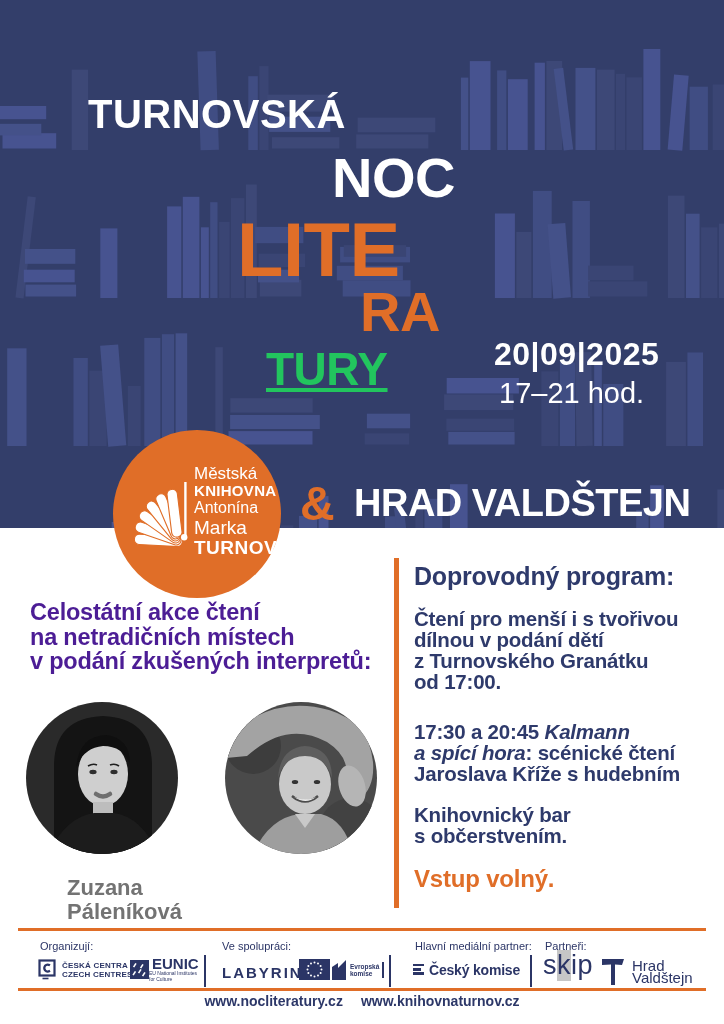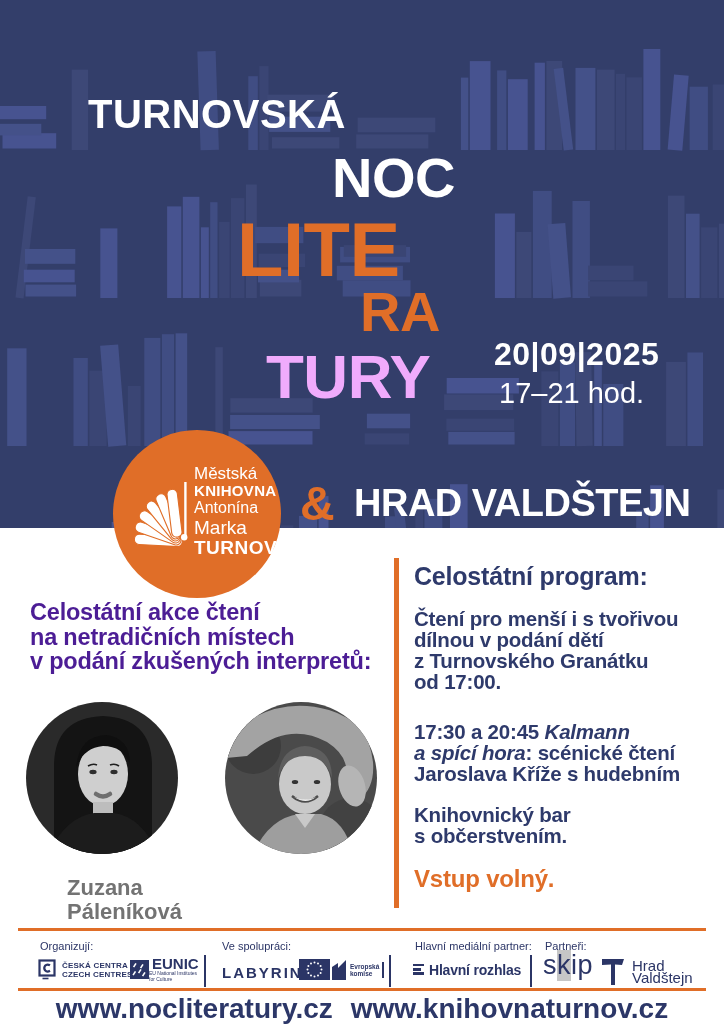--- a/index.html
+++ b/index.html
@@ -9,21 +9,21 @@
   }
   .abs{position:absolute;}
   
   .hero{position:absolute;left:0;top:0;width:724px;height:528px;background:#333e6a;overflow:hidden;}
   .hero svg{position:absolute;left:0;top:0;}
   .title{position:absolute;font-weight:700;line-height:1;white-space:nowrap;letter-spacing:-0.5px;}
   .t-turnovska{left:88px;top:94px;font-size:40px;color:#ffffff;letter-spacing:0.5px;}
   .t-noc{left:332px;top:150px;font-size:56px;color:#ffffff;}
   .t-lite{left:237px;top:212px;font-size:76px;color:#e06e28;}
   .t-ra{left:360px;top:284px;font-size:56px;color:#e06e28;}
-  .t-tury{left:266px;top:346px;font-size:62px;color:#f0abfc;}
+  .t-tury{left:266px;top:346px;font-size:46px;color:#22c55e;text-decoration:underline;}
   .date{left:494px;top:338px;font-size:32px;color:#ffffff;font-weight:700;letter-spacing:0.5px;}
   .time{left:499px;top:377px;font-size:29px;color:#ffffff;font-weight:400;}
   .amp{left:300px;top:480px;font-size:48px;color:#e06e28;font-weight:700;}
   .venue{left:354px;top:484px;font-size:38px;color:#ffffff;font-weight:700;letter-spacing:-0.5px;}
   
   .logo-circle{position:absolute;left:113px;top:430px;width:168px;height:168px;border-radius:50%;
     background:#e06e28;z-index:5;}
   .fan{position:absolute;left:4px;top:36px;width:80px;height:80px;}
   .logo-text{position:absolute;left:81px;top:35px;color:#ffffff;line-height:1;white-space:nowrap;}
   .lg1{font-size:17px;font-weight:400;margin-bottom:1px;}
@@ -66,21 +66,21 @@
   .rozhlas{left:413px;top:962px;}
   .rozhlas-icon{display:inline-block;margin-right:5px;}
   .rozhlas-icon i{display:block;background:#2b3566;height:2.6px;margin-bottom:1.6px;}
   .rb1{width:11px;} .rb2{width:8px;} .rb3{width:11px;}
   .rozhlas-name{font-size:14px;font-weight:700;letter-spacing:-0.2px;}
   .skip{left:543px;top:950px;font-size:27px;font-weight:400;color:#2b3566;letter-spacing:0.5px;}
   .skip .kbox{background:#c6c6c6;}
   .hrad{left:600px;top:957px;}
   .hrad-text{font-size:15px;line-height:12px;margin-left:6px;font-weight:400;}
   .urls{position:absolute;left:0;top:993px;width:724px;text-align:center;color:#2c3768;
-    font-weight:700;font-size:28px;}
+    font-weight:700;font-size:14px;}
   .urls span + span{margin-left:18px;}
 </style>
 </head>
 <body>
 
 <div class="poster">
 
   <div class="hero">
     <svg id="books" width="724" height="528">
         <rect x="2.5" y="133.2" width="53.7" height="15.3" fill="#475390"></rect>
@@ -278,21 +278,21 @@
       <path d="M70,112 L80,126 L90,112 Z" fill="#c9c9c9"></path>
     </svg>
   </div>
   <div class="pname pname-l">
     <div>Zuzana</div>
     <div>Páleníková</div>
   </div>
 
   <div class="program-bar"></div>
   <div class="program">
-    <div class="prog-head">Celostátní program:</div>
+    <div class="prog-head">Doprovodný program:</div>
     <div class="pblock m1">
       <div>Čtení pro menší i s tvořivou</div>
       <div>dílnou v podání dětí</div>
       <div>z Turnovského Granátku</div>
       <div>od 17:00.</div>
     </div>
     <div class="pblock m2">
       <div><span>17:30 a 20:45 </span><span class="it">Kalmann</span></div>
       <div><span class="it">a spící hora</span><span>: scénické čtení</span></div>
       <div>Jaroslava Kříže s hudebním</div>
@@ -374,21 +374,21 @@
   </div>
 
   <div class="fdiv fd2"></div>
 
   <div class="flogo rozhlas">
     <span class="rozhlas-icon">
       <i class="rb1"></i>
         <i class="rb2"></i>
         <i class="rb3"></i>
     </span>
-    <span class="rozhlas-name">Hlavní rozhlas</span>
+    <span class="rozhlas-name">Český komise</span>
   </div>
 
   <div class="fdiv fd3"></div>
 
   <div class="flogo skip">
     <span>s</span>
       <span class="kbox">k</span>
       <span>ip</span>
   </div>
 

